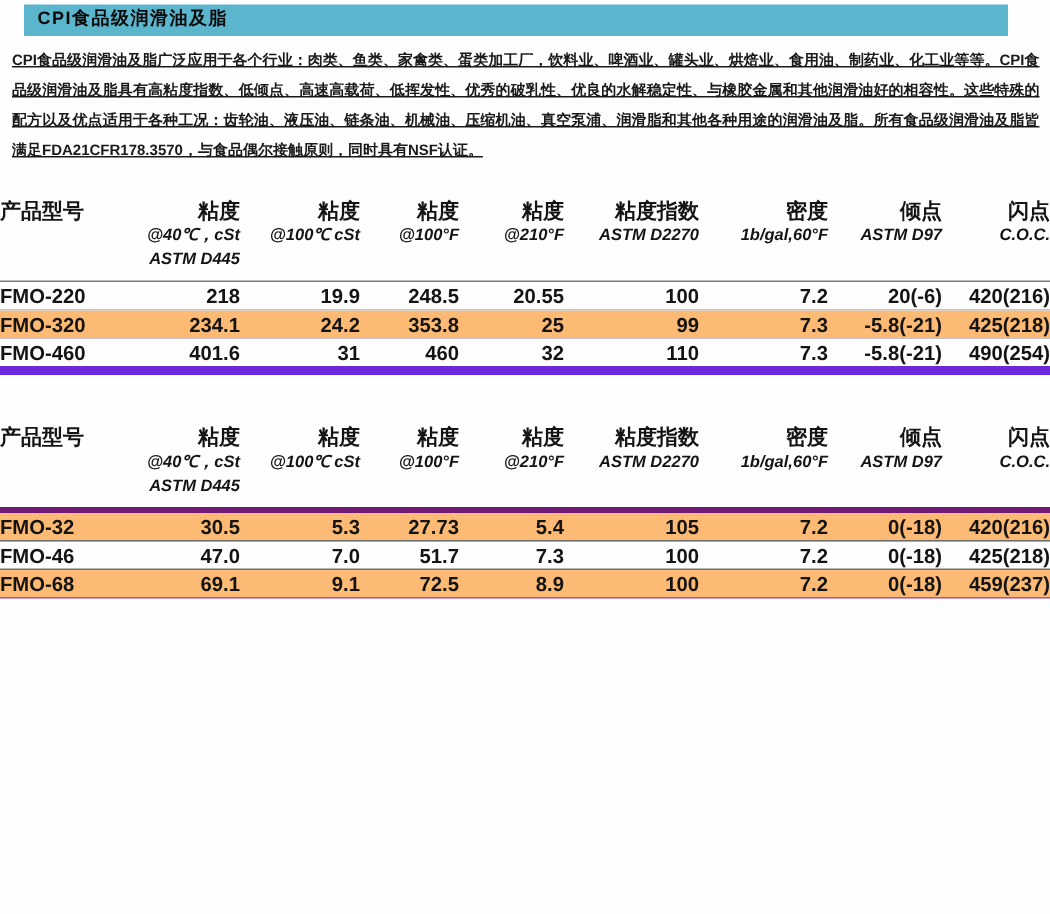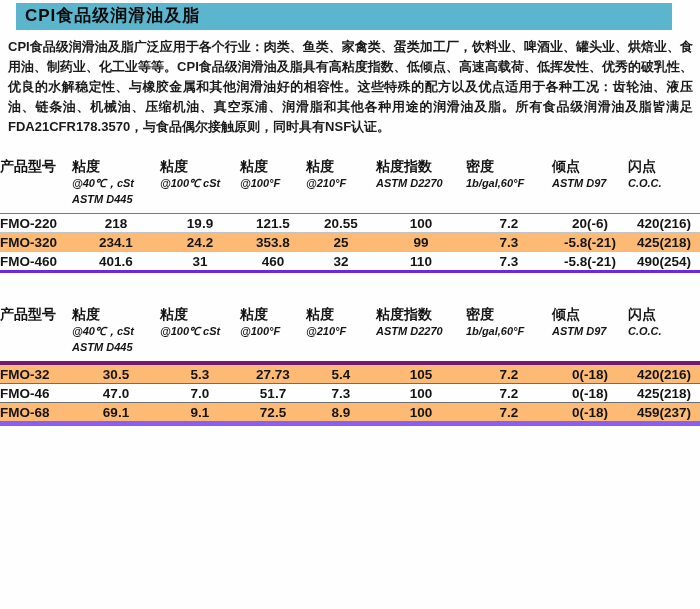--- a/index.html
+++ b/index.html
@@ -9,59 +9,60 @@
     background:#fefefe;
     overflow:hidden;
     color:#141414;
     font-family:"Liberation Sans", sans-serif;
     font-weight:700;
   }
   .band {
     margin:3px 28px 0 16px;
     background:#5bb6cd;
     padding:1px 10px 3px 9px;
-    font-size:17px;
+    font-size:12px;
     letter-spacing:1px;
     color:#0a0a0a;
   }
   .para {
     margin:7px 7px 0 8px;
-    font-size:13px;
+    font-size:10px;
     line-height:20px;
     text-align:justify;
     color:#1a1a1a;
+    text-decoration:underline;
   }
   .para.indent { text-indent:2em; }
   .gap-sm { height:6px; }
   .gap-md { height:13px; }
   .gap-lg { height:19px; }
 
   table.spec {
     width:700px;
     border-collapse:collapse;
     table-layout:fixed;
     margin-top:8px;
   }
   table.spec th, table.spec td { padding:0; font-weight:700; }
   th.c1, td.c1 { text-align:left; padding-left:5px; }
-  th { vertical-align:top; text-align:left; }
+  th { vertical-align:top; text-align:right; }
   .h1 { font-size:14px; line-height:17px; }
   .h2 { font-size:11px; line-height:16px; white-space:nowrap;font-style:italic; }
-  td { text-align:center; font-size:13.5px; height:18px; }
+  td { text-align:right; font-size:13.5px; height:18px; }
   th { padding-bottom:6px !important; }
 
   
   .t1 tr.data-row td { border-bottom:1px solid #c4c4c4; }
   .t1 tr.first td { border-top:1.5px solid #7a7a7a; }
-  .t1 tr.last td { border-bottom:3px solid #6d28d9; }
+  .t1 tr.last td { border-bottom:6px solid #6d28d9; }
 
   
   .t2 tr.data-row td { border-bottom:1px solid #6e6e6e; }
   .t2 tr.first td { border-top:4px solid #701a75; }
-  .t2 tr.last td { border-bottom:5px solid #8b5cf6; }
+  .t2 tr.last td { border-bottom:1px solid #8b5cf6; }
 
   tr.hl td { background:#fdba74; }
 </style>
 </head>
 <body>
 
 <div class="page">
 
   <div class="band">
     <span>CPI食品级润滑油及脂</span>
@@ -121,21 +122,21 @@
       </th>
       <th>
         <div class="h1">闪点</div>
         <div class="h2">C.O.C.</div>
       </th>
     </tr>
     <tr class="data-row first">
       <td class="c1">FMO-220</td>
       <td>218</td>
       <td>19.9</td>
-      <td>121.5</td>
+      <td>248.5</td>
       <td>20.55</td>
       <td>100</td>
       <td>7.2</td>
       <td>20(-6)</td>
       <td>420(216)</td>
     </tr>
     <tr class="data-row hl">
       <td class="c1">FMO-320</td>
       <td>234.1</td>
       <td>24.2</td>

